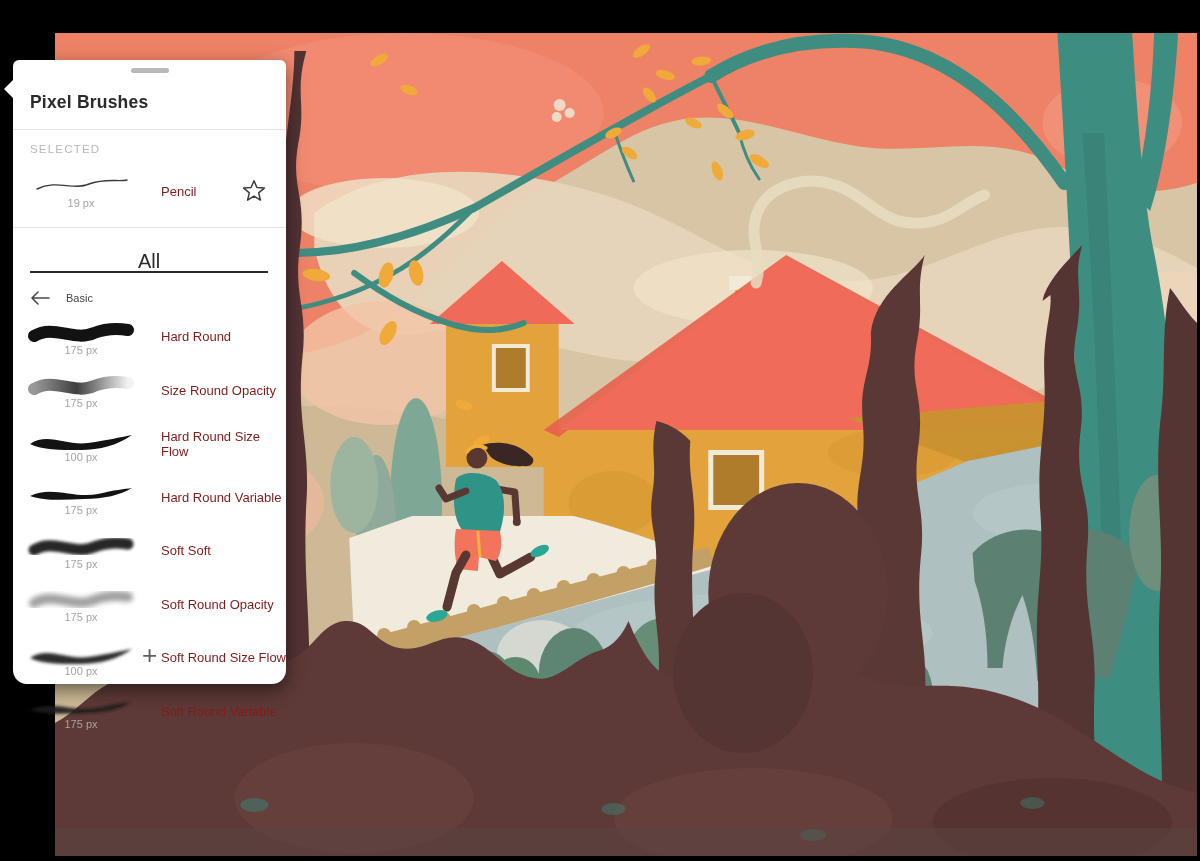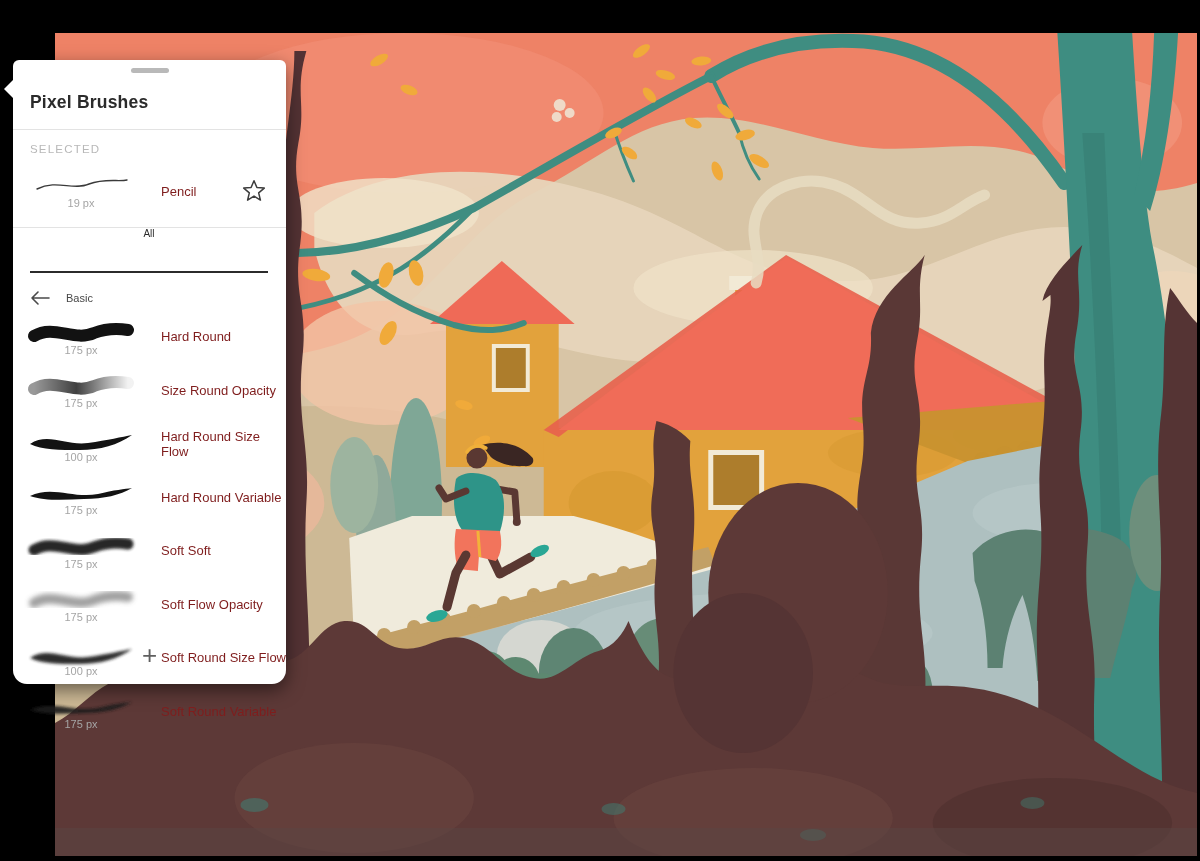--- a/index.html
+++ b/index.html
@@ -21,21 +21,21 @@
   .divider{height:1px;background:#e3e3e3;margin-top:16px;}
   .section-heading{margin:13px 0 0 17px;font-size:11.5px;letter-spacing:1.2px;color:#b8b8b8;font-weight:400;}
   .selected-row{display:flex;align-items:center;height:72px;}
   .thumb-col{width:110px;margin-left:13px;text-align:center;flex:none;}
   .thumb-col svg{display:block;overflow:visible;margin:0 auto;}
   .size{font-size:11px;color:#a5a5a5;margin-top:1px;}
   .brush-label{font-size:13px;color:#7f1d1d;margin-left:25px;flex:1;text-align:left;}
   .star-btn{background:none;border:none;padding:0;margin-right:18px;cursor:pointer;width:28px;height:28px;flex:none;}
   .tabs{display:flex;margin:0 18px 0 17px;position:relative;height:45px;}
   .tabs::after{content:"";position:absolute;left:0;right:0;bottom:0;height:1px;background:#dedede;}
-  .tab{flex:1;display:flex;align-items:flex-start;justify-content:center;font-size:10px;color:#5c5c5c;cursor:pointer;position:relative;}
+  .tab{flex:1;display:flex;align-items:flex-end;justify-content:center;font-size:20px;color:#5c5c5c;cursor:pointer;position:relative;}
   .tab.active{color:#2b2b2b;}
   .tab.active::after{content:"";position:absolute;left:0;right:0;bottom:0;height:2px;background:#2b2b2b;z-index:1;}
   .group-row{display:flex;align-items:center;margin:17px 0 4px 17px;}
   .group-row svg{flex:none;}
   .group-label{font-size:11px;color:#474747;margin-left:16px;}
   .brush-list{list-style:none;margin:4px 0 0 0;padding:0;}
   .brush-list li{display:flex;align-items:center;height:53.5px;cursor:pointer;}
   .brush-list .size{margin-top:-2px;}
   .add-btn{position:absolute;bottom:12px;left:50%;transform:translateX(-50%);
         background:none;border:none;font-size:26px;font-weight:300;color:#5f5f5f;cursor:pointer;line-height:1;padding:4px 12px;}
@@ -344,21 +344,21 @@
         </div>
         <div class="brush-label">Soft Soft</div>
       </li>
       <li>
         <div class="thumb-col">
           <svg width="110" height="28" viewBox="0 0 110 28">
             <path d="M8,18 C28,6 48,24 68,15 C84,9 96,11 102,12" fill="none" stroke="#444" stroke-width="10" stroke-linecap="round" filter="url(#soft2)" opacity=".5"></path>
           </svg>
           <div class="size">175 px</div>
         </div>
-        <div class="brush-label">Soft Flow Opacity</div>
+        <div class="brush-label">Soft Round Opacity</div>
       </li>
       <li>
         <div class="thumb-col">
           <svg width="110" height="28" viewBox="0 0 110 28">
             <path d="M4,19 C22,7 40,21 62,18 C82,15 96,12 106,10 C92,20 74,25 54,25 C34,25 16,25 4,19 Z" fill="#1a1a1a" filter="url(#soft1)" opacity=".92"></path>
           </svg>
           <div class="size">100 px</div>
         </div>
         <div class="brush-label">Soft Round Size Flow</div>
       </li>

